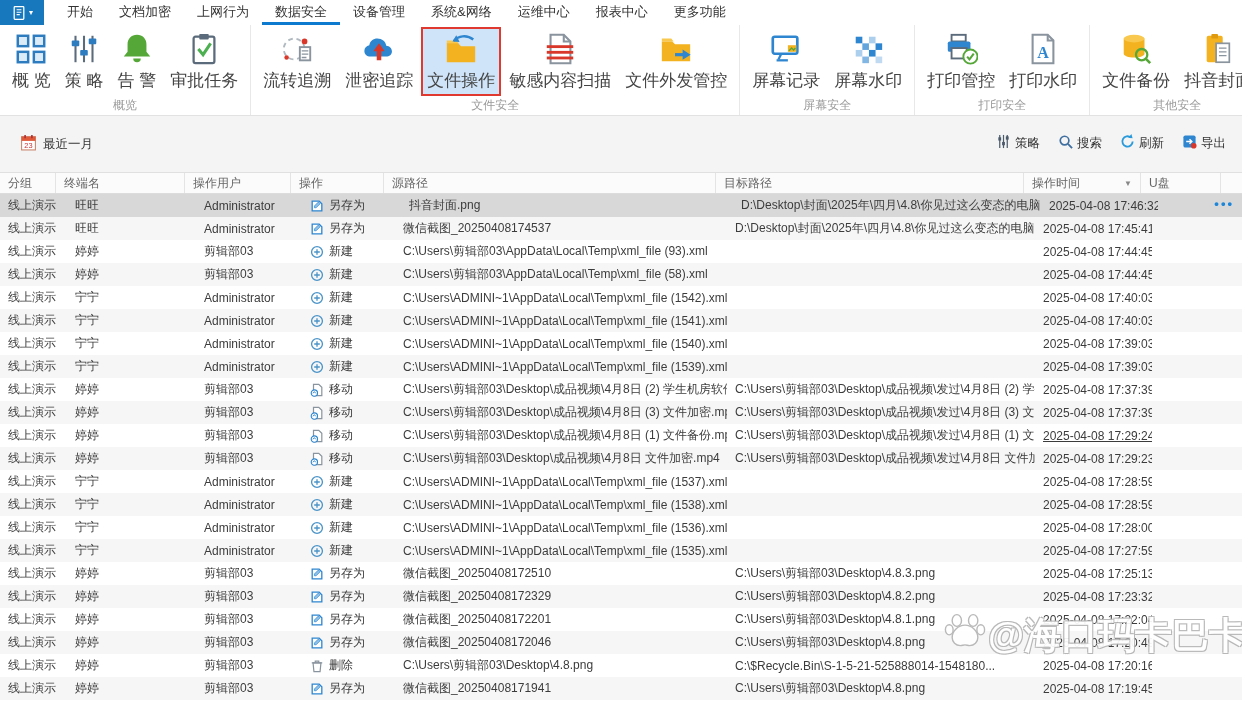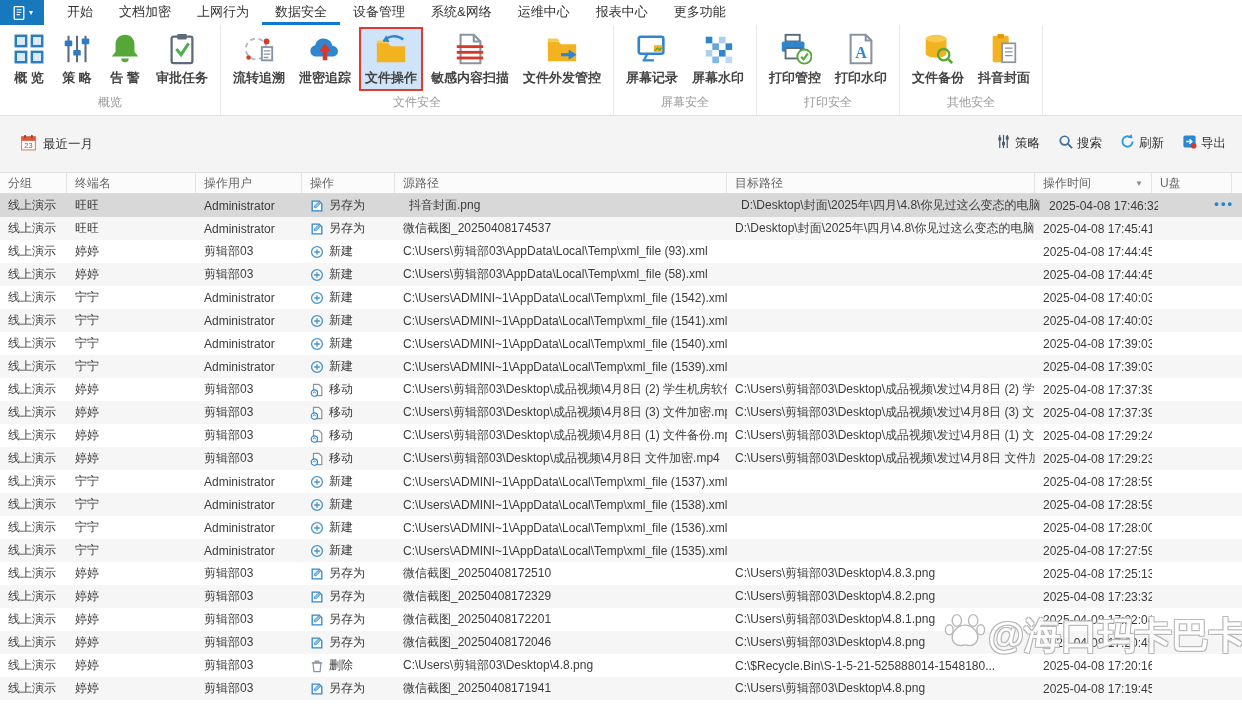--- a/index.html
+++ b/index.html
@@ -14,21 +14,21 @@
   .tab{padding:0 13px;line-height:23px;font-size:13px;cursor:pointer;border-bottom:3px solid transparent;box-sizing:border-box;height:25px;}
   .tab.active{border-bottom-color:#0d7ad0;}
   
   .ribbon{display:flex;height:90px;background:#fff;border-bottom:1px solid #e2e2e2;align-items:stretch;}
   .rgroup{display:flex;flex-direction:column;border-right:1px solid #e8e8e8;padding:2px 5px 0;}
   .ritems{display:flex;flex:1;align-items:flex-start;}
   .ritem{display:flex;flex-direction:column;align-items:center;padding:3px 4px 2px;margin:0 1px;border:2px solid transparent;cursor:pointer;}
   .ritem.hl{background:#cfe4f8;border-color:#e0392f;}
   .ricon{width:34px;height:34px;display:block;}
   .ricon svg{width:34px;height:34px;display:block;}
-  .rlabel{font-size:13px;color:#444;white-space:nowrap;margin-top:3px;font-weight:bold;}
+  .rlabel{font-size:17px;color:#444;white-space:nowrap;margin-top:3px;}
   .rgl{text-align:center;font-size:12px;color:#9a9a9a;padding:1px 0 4px;}
   
   .filterbar{position:absolute;left:0;right:0;top:116px;height:56px;background:#f4f4f4;}
   .daterange{position:absolute;left:20px;top:18px;display:flex;gap:6px;align-items:center;font-size:12.5px;cursor:pointer;}
   .daterange svg{width:17px;height:17px;}
   .factions{position:absolute;right:16px;top:18px;display:flex;gap:18px;font-size:12.5px;}
   .faction{display:flex;gap:4px;align-items:center;cursor:pointer;}
   .faction svg{width:15px;height:15px;}
   
   .table{position:absolute;top:172px;left:0;width:1242px;}
@@ -327,21 +327,21 @@
               <path d="M4.5 8h6M8 5.5L10.5 8 8 10.5" stroke="#fff" stroke-width="1.5" fill="none"></path>
               <circle cx="12.5" cy="12.5" r="3" fill="#d8372a"></circle>
             </svg></span>
           <span>导出</span>
         </div>
       </div>
   </div>
 
   <div class="table">
     <div class="thead" id="thead">
-        <div class="th" style="width: 67px;">
+        <div class="th" style="width: 56px;">
           <span>分组</span>
         </div>
         <div class="th" style="width: 129px;">
           <span>终端名</span>
         </div>
         <div class="th" style="width: 106px;">
           <span>操作用户</span>
         </div>
         <div class="th" style="width: 93px;">
           <span>操作</span>
@@ -553,21 +553,21 @@
               <svg viewBox="0 0 16 16">
                 <path d="M4 1.5h6l3.5 3.5v9.5H4z" fill="#fff" stroke="#8a949e" stroke-width="1.4"></path>
                 <circle cx="5" cy="11.5" r="3.6" fill="#fff" stroke="#2e86d0" stroke-width="1.3"></circle>
                 <path d="M3.4 11.8l1.6-1.9 1.6 1.9" fill="none" stroke="#2e86d0" stroke-width="1.1"></path>
               </svg>
             </span>
             <span>移动</span>
           </div>
           <div class="td" style="width: 332px;">C:\Users\剪辑部03\Desktop\成品视频\4月8日 (1)   文件备份.mp4</div>
           <div class="td" style="width: 308px;">C:\Users\剪辑部03\Desktop\成品视频\发过\4月8日 (1)   文...</div>
-          <div class="td" style="width: 117px;">2025-04-08 17:29:24</div>
+          <div class="td" style="width: 117px; text-decoration: underline;">2025-04-08 17:29:24</div>
           <div class="td" style="width: 80px;"></div>
         </div>
         <div class="trow alt">
           <div class="td" style="width: 67px;">线上演示</div>
           <div class="td" style="width: 129px;">婷婷</div>
           <div class="td" style="width: 106px;">剪辑部03</div>
           <div class="td" style="width: 93px;">
             <span class="opic">
               <svg viewBox="0 0 16 16">
                 <path d="M4 1.5h6l3.5 3.5v9.5H4z" fill="#fff" stroke="#8a949e" stroke-width="1.4"></path>

